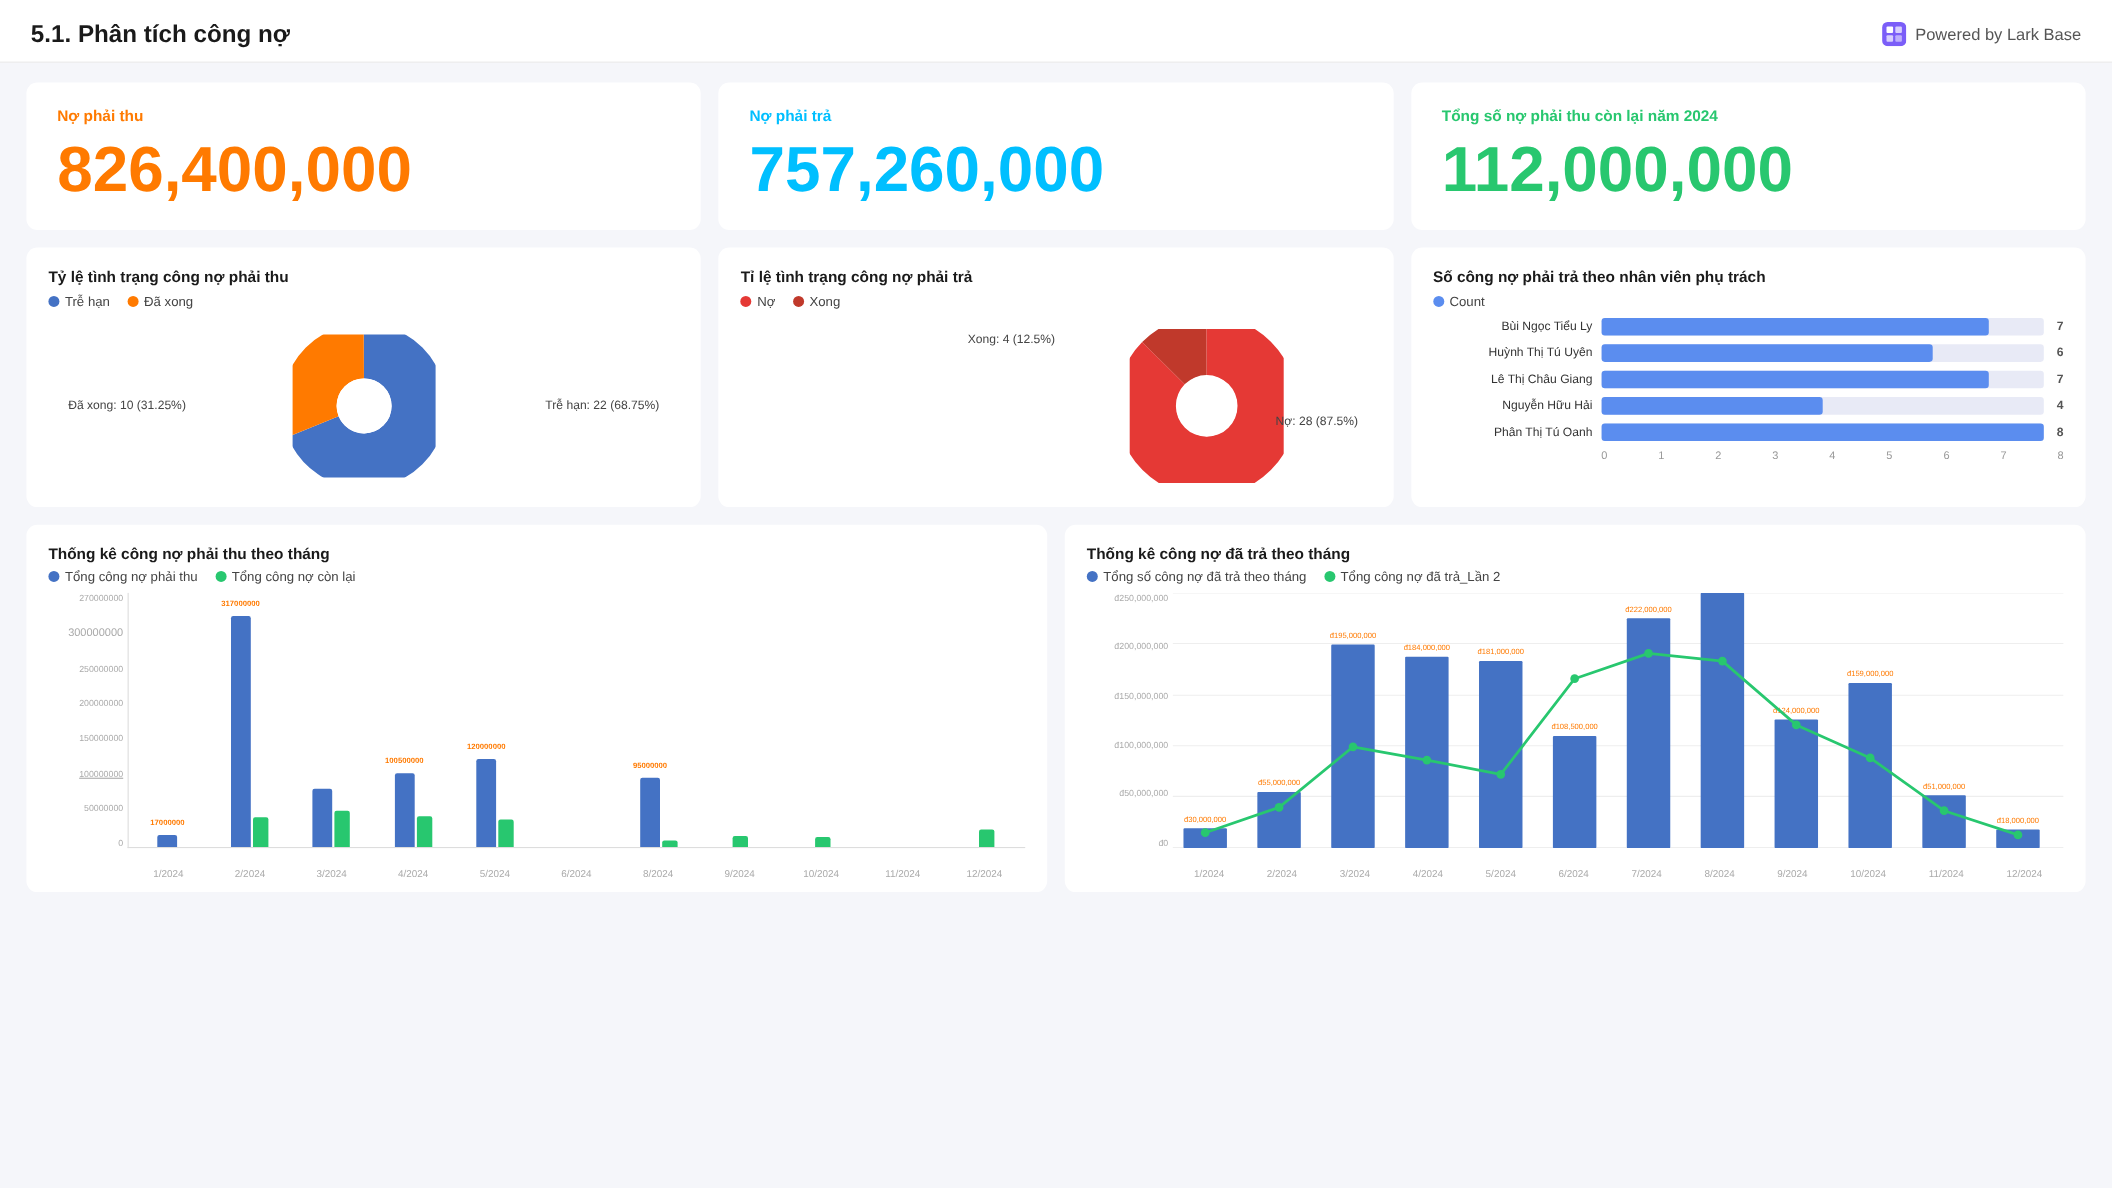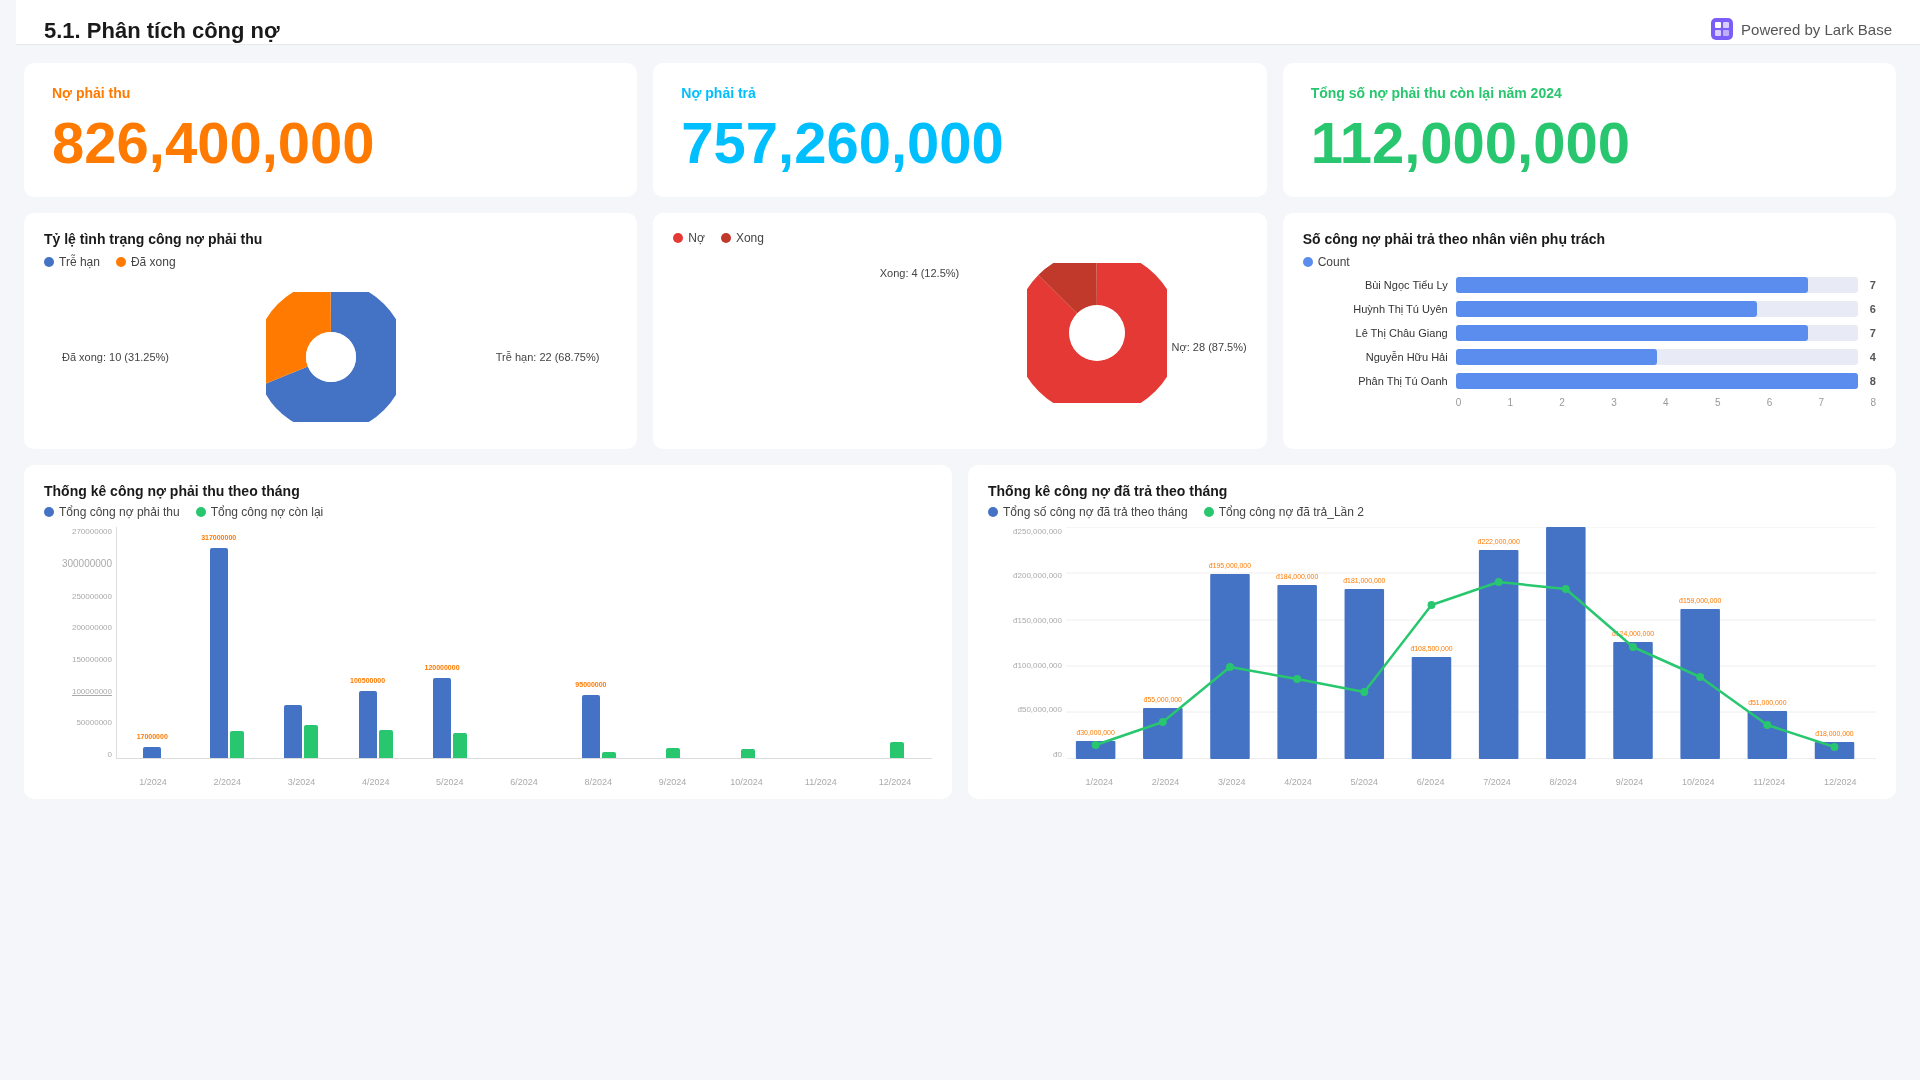--- a/index.html
+++ b/index.html
@@ -5,26 +5,25 @@
     * { box-sizing: border-box; margin: 0; padding: 0; }
     body {
       font-family: 'Segoe UI', Arial, sans-serif;
       background: #f5f6fa;
       width: 1920px;
       min-height: 1080px;
       overflow-x: hidden;
     }
     .header {
       display: flex;
-      align-items: flex-start;
+      align-items: center;
       justify-content: space-between;
-      padding: 18px 28px 0 28px;
+      padding: 18px 28px 12px 28px;
       background: #fff;
       border-bottom: 1px solid #e8e8e8;
-      margin-left: 16px;
     }
     .header-title {
       font-size: 22px;
       font-weight: 700;
       color: #1a1a1a;
     }
     .powered-by {
       display: flex;
       align-items: center;
       gap: 8px;
@@ -252,40 +251,41 @@
           <circle cx="65" cy="65" r="50" fill="none" stroke="#4472C4" stroke-width="50" stroke-dasharray="215.98 97.39" stroke-dashoffset="0" transform="rotate(-90 65 65)"></circle>
 
           <circle cx="65" cy="65" r="50" fill="none" stroke="#FF7A00" stroke-width="50" stroke-dasharray="97.39 215.98" stroke-dashoffset="-215.98" transform="rotate(-90 65 65)"></circle>
           <circle cx="65" cy="65" r="25" fill="white"></circle>
         </svg>
         <div class="pie-label-right">Trễ hạn: 22 (68.75%)</div>
       </div>
     </div>
 
     <div class="chart-card">
+      <div class="chart-card-title">Tỉ lệ tình trạng công nợ phải trả</div>
       <div class="legend">
         <div class="legend-item">
           <span class="legend-dot" style="background:#E53935"></span>
           <span>Nợ</span>
         </div>
         <div class="legend-item">
           <span class="legend-dot" style="background:#c0392b"></span>
           <span>Xong</span>
         </div>
       </div>
       <div class="pie-area" style="justify-content: flex-end; padding-right: 80px;">
         <div style="position:absolute;top:14px;left:36%;font-size:11px;color:#444;">Xong: 4 (12.5%)</div>
         <svg width="140" height="140" viewBox="0 0 140 140">
 
           <circle cx="70" cy="70" r="55" fill="none" stroke="#E53935" stroke-width="55" stroke-dasharray="301.59 43.09" stroke-dashoffset="0" transform="rotate(-90 70 70)"></circle>
 
           <circle cx="70" cy="70" r="55" fill="none" stroke="#c0392b" stroke-width="55" stroke-dasharray="43.09 301.59" stroke-dashoffset="-301.59" transform="rotate(-90 70 70)"></circle>
           <circle cx="70" cy="70" r="28" fill="white"></circle>
         </svg>
-        <div style="position:absolute;right:0;top:55%;font-size:11px;color:#444;">Nợ: 28 (87.5%)</div>
+        <div style="position:absolute;right:12px;top:55%;font-size:11px;color:#444;">Nợ: 28 (87.5%)</div>
       </div>
     </div>
 
     <div class="chart-card">
       <div class="chart-card-title">Số công nợ phải trả theo nhân viên phụ trách</div>
       <div class="legend">
         <div class="legend-item">
           <span class="legend-dot" style="background:#5B8DEF"></span>
           <span>Count</span>
         </div>

